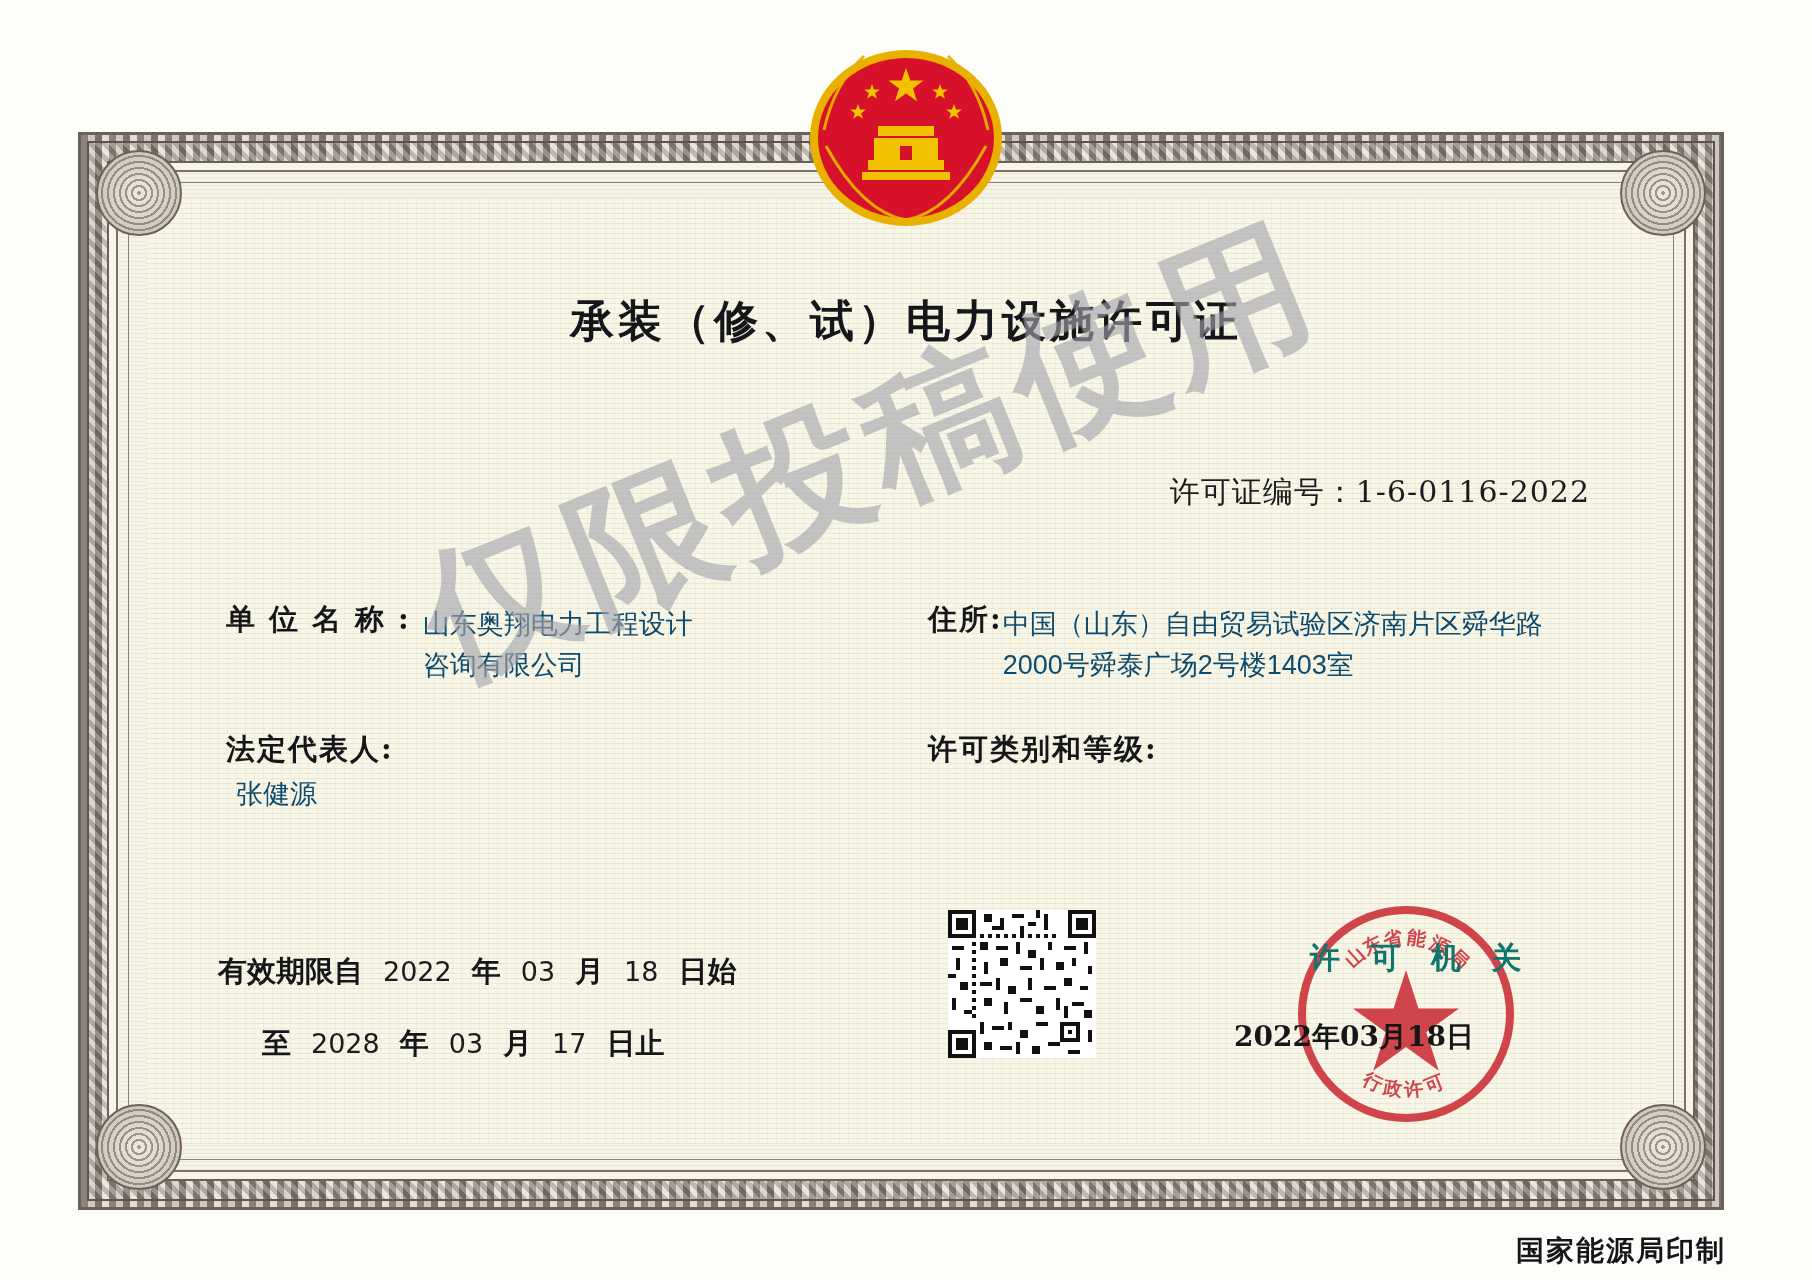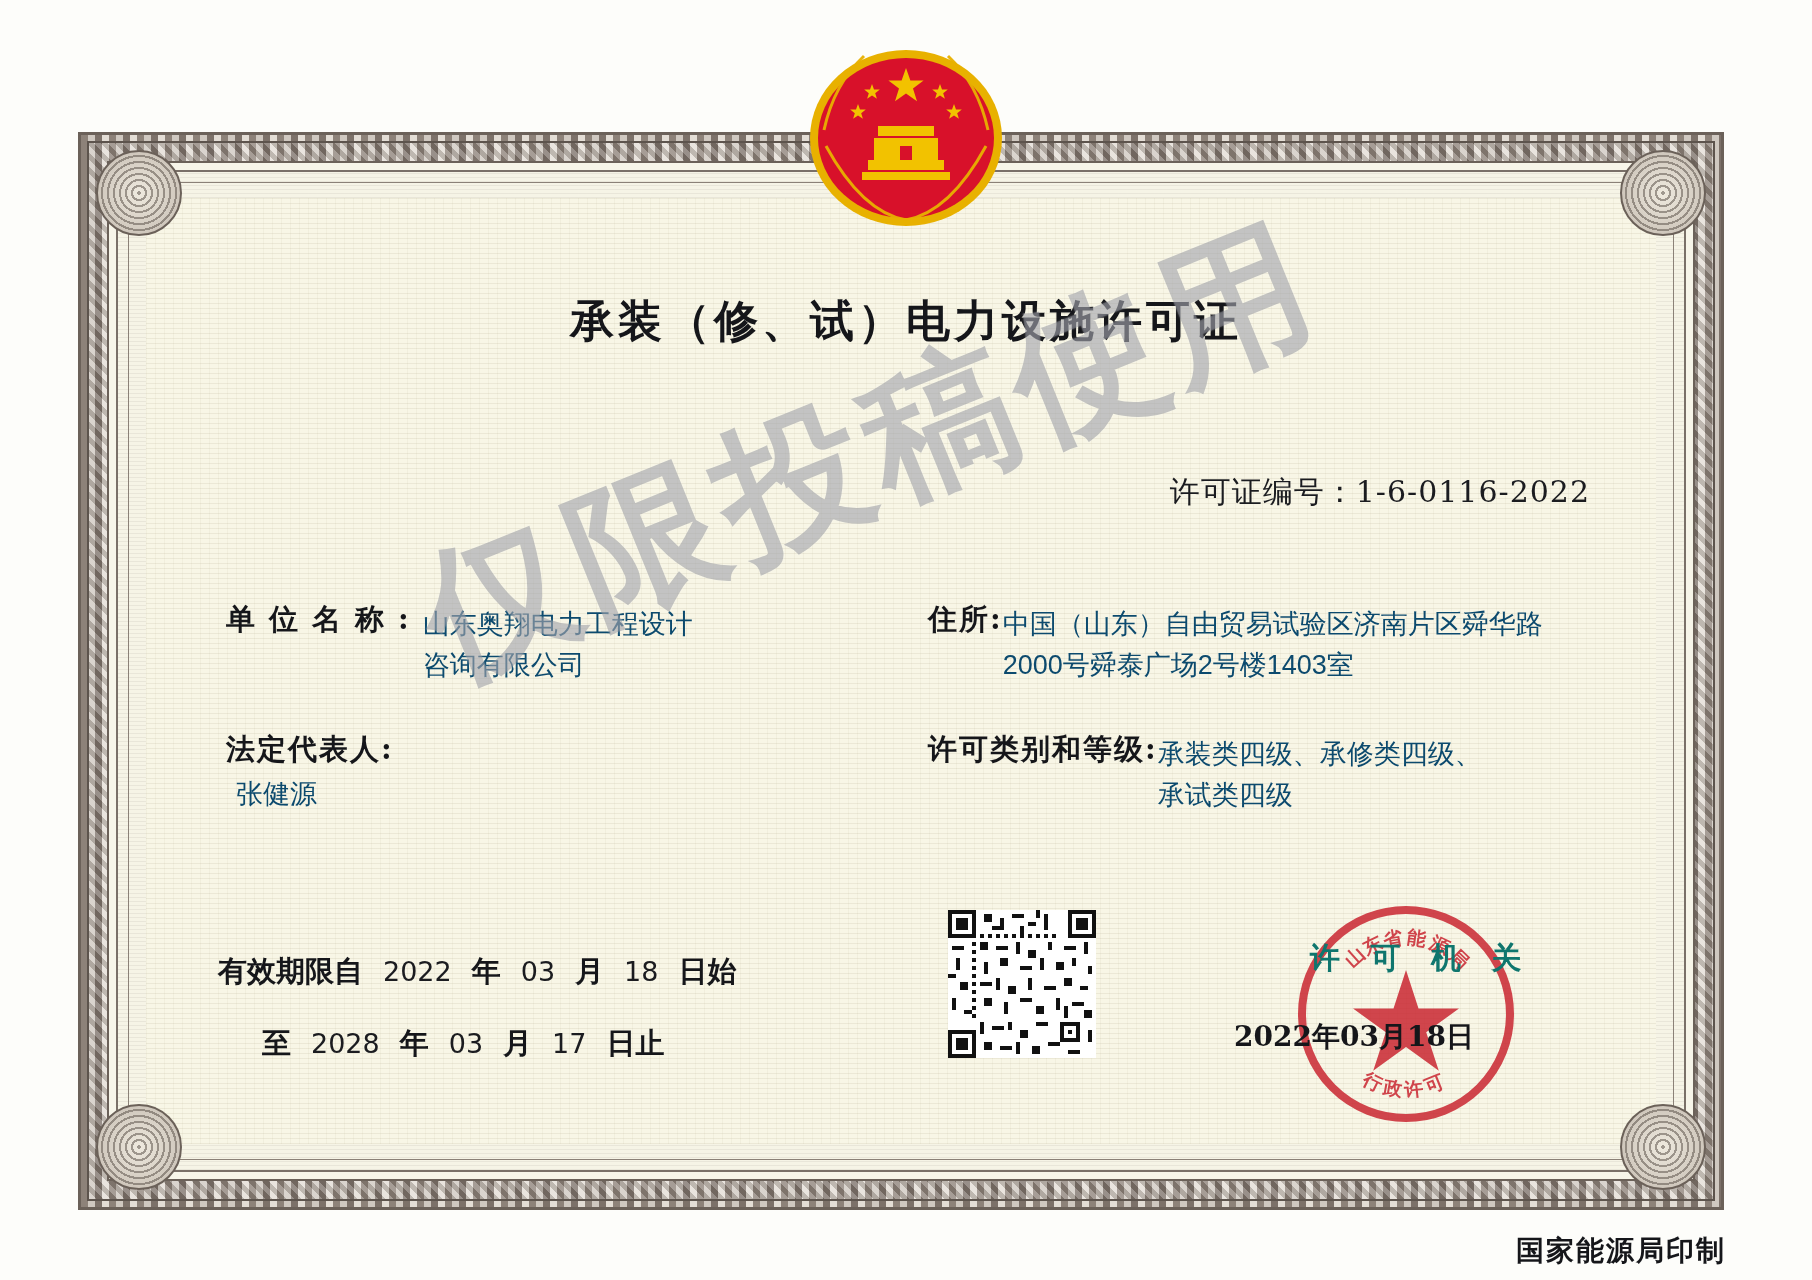--- a/index.html
+++ b/index.html
@@ -347,24 +347,20 @@
     <span class="val val-block">中国（山东）自由贸易试验区济南片区舜华路2000号舜泰广场2号楼1403室</span>
   </div>
 
   <div class="row" id="row-legal">
     <span class="lbl">法定代表人:</span>
     <span class="val val-block" style="padding-left:10px;">张健源</span>
   </div>
 
   <div class="row" id="row-category">
     <span class="lbl">许可类别和等级:</span>
-    <span class="val val-block">
-      <span>承装类四级、承修类四级、</span><br>
-      <span>承试类四级</span>
-    </span>
   </div>
 
   <div class="valid-line" id="valid-from">
     <span>有效期限自</span>
     <span class="num">2022</span>
     <span>年</span>
     <span class="num">03</span>
     <span>月</span>
     <span class="num">18</span>
     <span>日始</span>

